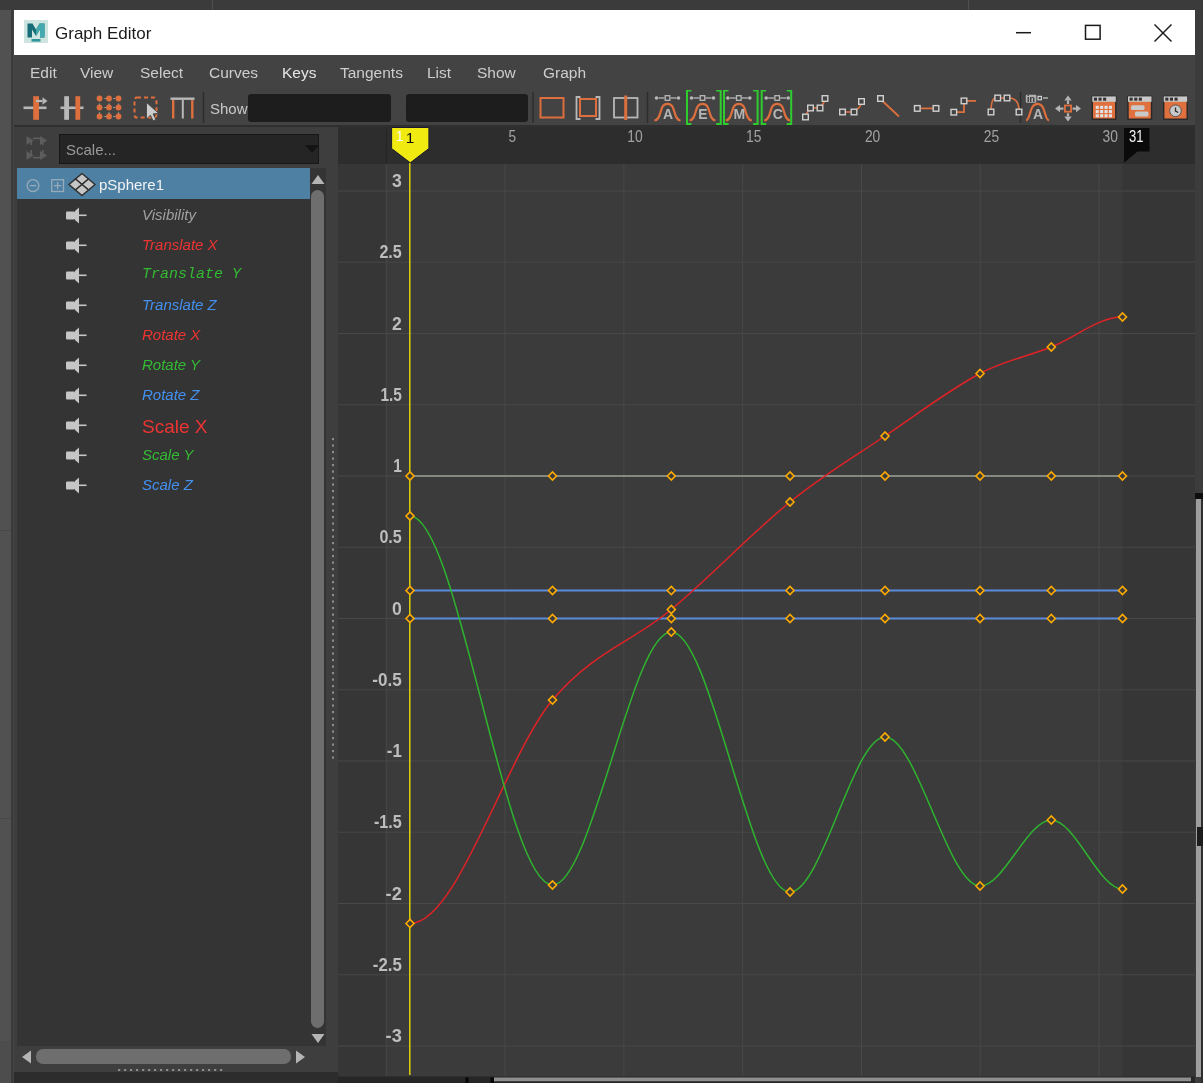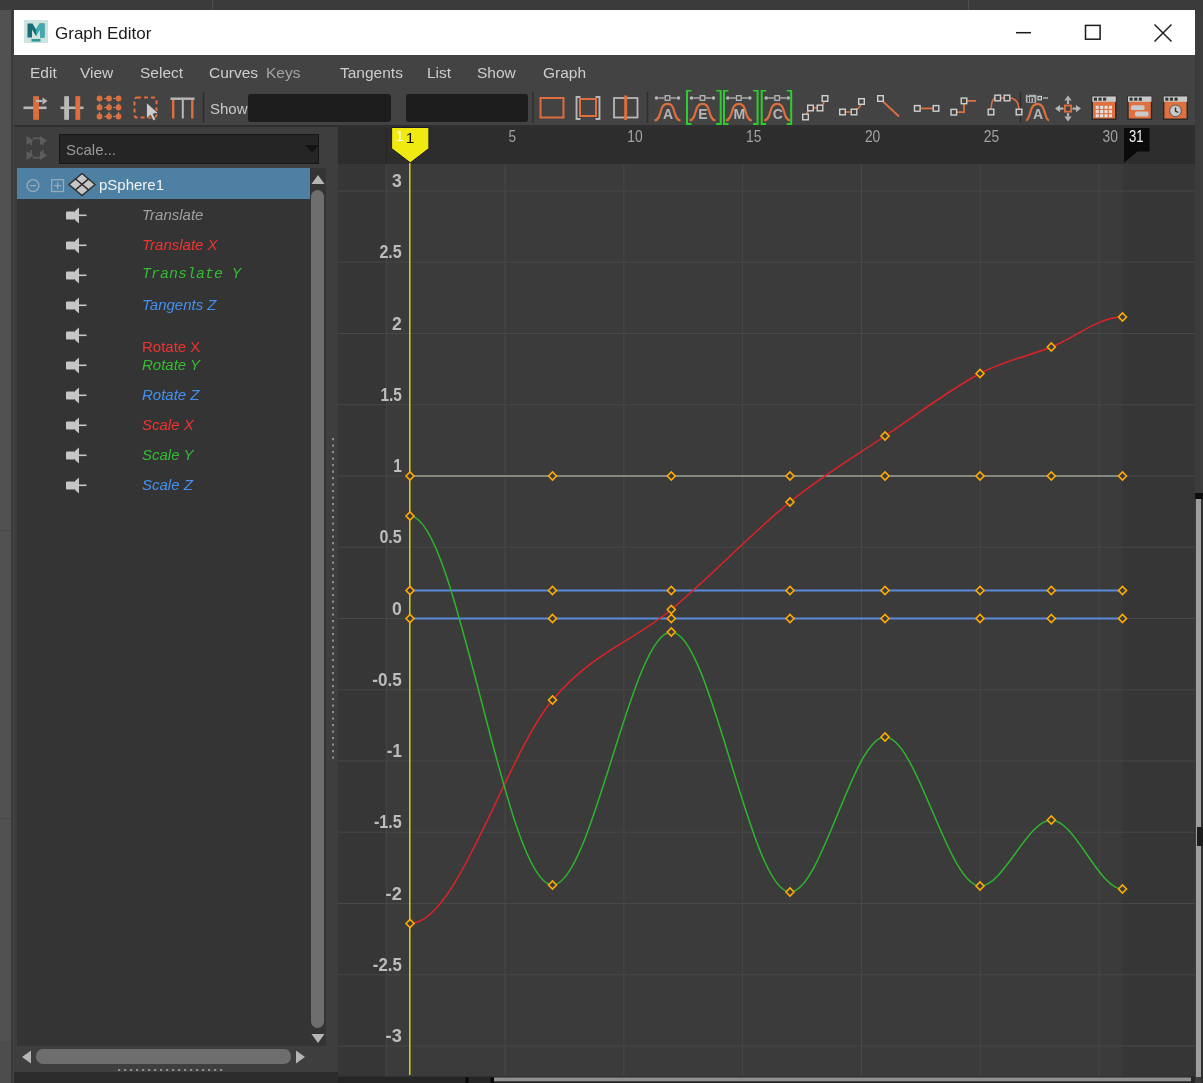--- a/index.html
+++ b/index.html
@@ -36,21 +36,21 @@
 <rect x="75.5" y="5.4" width="14.6" height="13.8" fill="none" stroke="#1a1a1a" stroke-width="1.5"></rect>
 <line x1="144.5" y1="4.5" x2="161.5" y2="21.5" stroke="#1a1a1a" stroke-width="1.5"></line>
 <line x1="144.5" y1="21.5" x2="161.5" y2="4.5" stroke="#1a1a1a" stroke-width="1.5"></line>
 </svg>
 
 <div class="abs" style="left:14px;top:55px;width:1181px;height:35px;background:#434343"></div>
 <span class="abs" style="left:30px;top:64px;font-size:15.5px;color:#cdcdcd">Edit</span>
 <span class="abs" style="left:80px;top:64px;font-size:15.5px;color:#cdcdcd">View</span>
 <span class="abs" style="left:140px;top:64px;font-size:15.5px;color:#cdcdcd">Select</span>
 <span class="abs" style="left:209px;top:64px;font-size:15.5px;color:#cdcdcd">Curves</span>
-<span class="abs" style="left:266px;top:64px;font-size:15.5px;color:#a3a3a3">Keys</span>
+<span class="abs" style="left:282px;top:64px;font-size:15.5px;color:#e5e5e5">Keys</span>
 <span class="abs" style="left:340px;top:64px;font-size:15.5px;color:#cdcdcd">Tangents</span>
 <span class="abs" style="left:427px;top:64px;font-size:15.5px;color:#cdcdcd">List</span>
 <span class="abs" style="left:477px;top:64px;font-size:15.5px;color:#cdcdcd">Show</span>
 <span class="abs" style="left:543px;top:64px;font-size:15.5px;color:#cdcdcd">Graph</span>
 
 <div class="abs" style="left:14px;top:90px;width:1181px;height:35px;background:#434343"></div>
 <svg width="1181" height="35" viewBox="14 90 1181 35" style="position:absolute;left:14px;top:90px" font-family="Liberation Sans, sans-serif">
     <line x1="203.5" y1="92" x2="203.5" y2="123" stroke="#2d2d2d" stroke-width="1.5"></line>
 <line x1="533" y1="92" x2="533" y2="123" stroke="#2d2d2d" stroke-width="1.5"></line>
 <line x1="647.5" y1="92" x2="647.5" y2="123" stroke="#2d2d2d" stroke-width="1.5"></line>
@@ -239,21 +239,21 @@
 <polygon points="57,11.5 63.5,17 57,22.5 50.5,17"></polygon>
 </g>
 </svg>
 <span class="abs" style="left:99px;top:176px;font-size:15px;color:#f2f2f2">pSphere1</span>
 <div style="position:absolute;left:18px;top:199.5px;width:292px;height:30px;">
 <svg width="30" height="30" style="position:absolute;left:48px;top:0">
 <rect x="0" y="11.5" width="9" height="8" rx="1" fill="#c6c6c6"></rect>
 <polygon points="9,11 13,7.5 13,23.5 9,20" fill="#c6c6c6"></polygon>
 <rect x="13" y="14.5" width="7.5" height="1.6" fill="#c6c6c6"></rect>
 </svg>
-<span style="position:absolute;left:124px;top:6px;font-size:15px;font-style:italic;color:#a0a0a0">Translate</span>
+<span style="position:absolute;left:124px;top:6px;font-size:15px;font-style:italic;color:#a0a0a0">Visibility</span>
 </div>
 <div style="position:absolute;left:18px;top:229.5px;width:292px;height:30px;">
 <svg width="30" height="30" style="position:absolute;left:48px;top:0">
 <rect x="0" y="11.5" width="9" height="8" rx="1" fill="#c6c6c6"></rect>
 <polygon points="9,11 13,7.5 13,23.5 9,20" fill="#c6c6c6"></polygon>
 <rect x="13" y="14.5" width="7.5" height="1.6" fill="#c6c6c6"></rect>
 </svg>
 <span style="position:absolute;left:124px;top:6px;font-size:15px;font-style:italic;color:#ee3333">Translate X</span>
 </div>
 <div style="position:absolute;left:18px;top:259.5px;width:292px;height:30px;font-family:Liberation Mono, monospace;">
@@ -263,29 +263,29 @@
 <rect x="13" y="14.5" width="7.5" height="1.6" fill="#c6c6c6"></rect>
 </svg>
 <span style="position:absolute;left:124px;top:6px;font-size:15px;font-style:italic;color:#33bb33">Translate Y</span>
 </div>
 <div style="position:absolute;left:18px;top:289.5px;width:292px;height:30px;">
 <svg width="30" height="30" style="position:absolute;left:48px;top:0">
 <rect x="0" y="11.5" width="9" height="8" rx="1" fill="#c6c6c6"></rect>
 <polygon points="9,11 13,7.5 13,23.5 9,20" fill="#c6c6c6"></polygon>
 <rect x="13" y="14.5" width="7.5" height="1.6" fill="#c6c6c6"></rect>
 </svg>
-<span style="position:absolute;left:124px;top:6px;font-size:15px;font-style:italic;color:#4390f0">Tangents Z</span>
+<span style="position:absolute;left:124px;top:6px;font-size:15px;font-style:italic;color:#4390f0">Translate Z</span>
 </div>
 <div style="position:absolute;left:18px;top:319.5px;width:292px;height:30px;">
 <svg width="30" height="30" style="position:absolute;left:48px;top:0">
 <rect x="0" y="11.5" width="9" height="8" rx="1" fill="#c6c6c6"></rect>
 <polygon points="9,11 13,7.5 13,23.5 9,20" fill="#c6c6c6"></polygon>
 <rect x="13" y="14.5" width="7.5" height="1.6" fill="#c6c6c6"></rect>
 </svg>
-<span style="position:absolute;left:124px;top:18px;font-size:15px;color:#ee3333">Rotate X</span>
+<span style="position:absolute;left:124px;top:6px;font-size:15px;font-style:italic;color:#ee3333">Rotate X</span>
 </div>
 <div style="position:absolute;left:18px;top:349.5px;width:292px;height:30px;">
 <svg width="30" height="30" style="position:absolute;left:48px;top:0">
 <rect x="0" y="11.5" width="9" height="8" rx="1" fill="#c6c6c6"></rect>
 <polygon points="9,11 13,7.5 13,23.5 9,20" fill="#c6c6c6"></polygon>
 <rect x="13" y="14.5" width="7.5" height="1.6" fill="#c6c6c6"></rect>
 </svg>
 <span style="position:absolute;left:124px;top:6px;font-size:15px;font-style:italic;color:#33bb33">Rotate Y</span>
 </div>
 <div style="position:absolute;left:18px;top:379.5px;width:292px;height:30px;">
@@ -295,21 +295,21 @@
 <rect x="13" y="14.5" width="7.5" height="1.6" fill="#c6c6c6"></rect>
 </svg>
 <span style="position:absolute;left:124px;top:6px;font-size:15px;font-style:italic;color:#4390f0">Rotate Z</span>
 </div>
 <div style="position:absolute;left:18px;top:409.5px;width:292px;height:30px;">
 <svg width="30" height="30" style="position:absolute;left:48px;top:0">
 <rect x="0" y="11.5" width="9" height="8" rx="1" fill="#c6c6c6"></rect>
 <polygon points="9,11 13,7.5 13,23.5 9,20" fill="#c6c6c6"></polygon>
 <rect x="13" y="14.5" width="7.5" height="1.6" fill="#c6c6c6"></rect>
 </svg>
-<span style="position:absolute;left:124px;top:6px;font-size:15px;font-style:italic;color:#ee3333">Scale X</span>
+<span style="position:absolute;left:124px;top:6px;font-size:19px;color:#ee3333">Scale X</span>
 </div>
 <div style="position:absolute;left:18px;top:439.5px;width:292px;height:30px;">
 <svg width="30" height="30" style="position:absolute;left:48px;top:0">
 <rect x="0" y="11.5" width="9" height="8" rx="1" fill="#c6c6c6"></rect>
 <polygon points="9,11 13,7.5 13,23.5 9,20" fill="#c6c6c6"></polygon>
 <rect x="13" y="14.5" width="7.5" height="1.6" fill="#c6c6c6"></rect>
 </svg>
 <span style="position:absolute;left:124px;top:6px;font-size:15px;font-style:italic;color:#33bb33">Scale Y</span>
 </div>
 <div style="position:absolute;left:18px;top:469.5px;width:292px;height:30px;">

